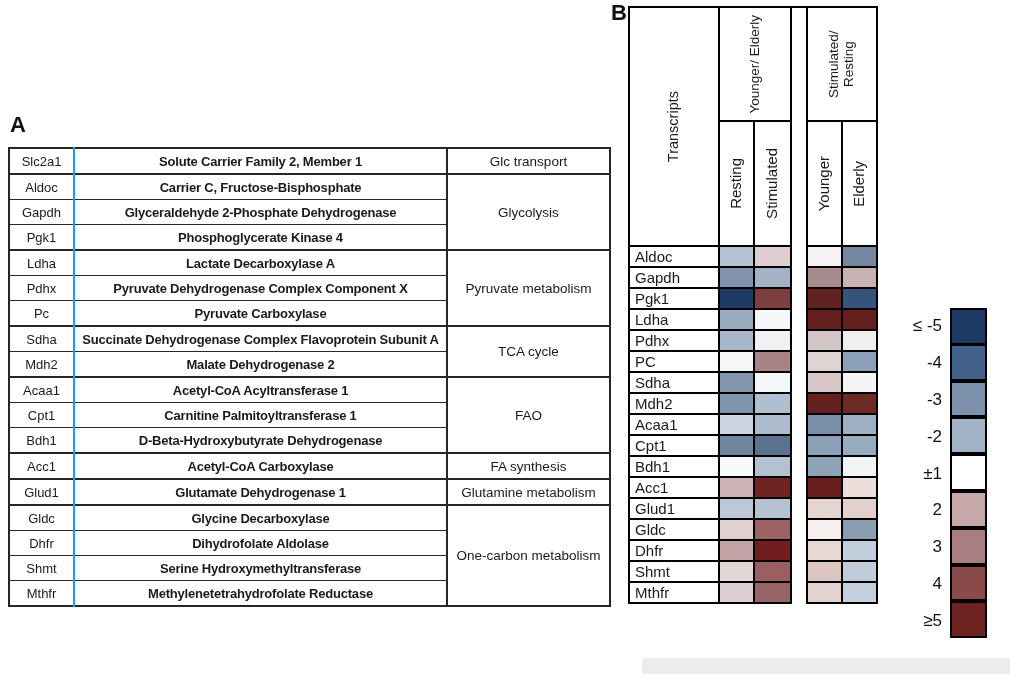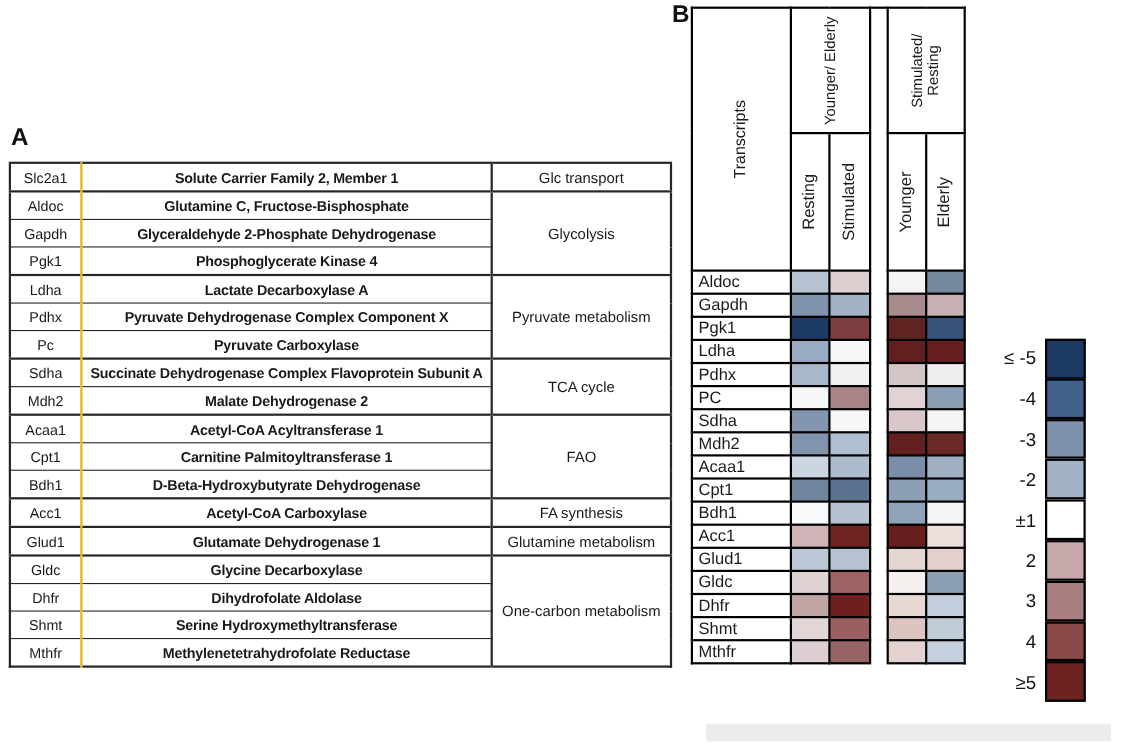--- a/index.html
+++ b/index.html
@@ -19,21 +19,21 @@
   }
   #tableA td {
     border:1px solid #262626; height:24px; text-align:center;
     padding:0 2px; white-space:nowrap; overflow:hidden;
   }
   #tableA td.name { letter-spacing:-0.2px;font-weight:bold; }
   #tableA td.pathway { font-size:13.5px; }
   #tableA { border:2px solid #262626; }
   #tableA tr.gstart td { border-top:2px solid #262626; }
   #tableA td.pathway { border-left:2px solid #262626;margin-top:47px; }
-  #tableA td.sym { border-right:2px solid #eab308; }
+  #tableA td.sym { border-right:2px solid #0ea5e9; }
 
   
   #tableB {
     position:absolute; left:628px; top:6px;
     border-collapse:collapse; table-layout:fixed;
   }
   #tableB td { border:2px solid #000; padding:0; background:#fff; }
   #tableB td.gap-cell { border-top:2px solid #000; border-bottom:none; background:#fff; }
   #tableB tr.hrow1 td { height:112px; }
   #tableB tr.hrow2 td { height:123px; }
@@ -74,21 +74,21 @@
         <col style="width:163px">
     </colgroup>
     <tbody id="a-body">
         <tr class="gstart">
           <td class="sym">Slc2a1</td>
           <td class="name">Solute Carrier Family 2, Member 1</td>
           <td class="pathway" rowspan="1">Glc transport</td>
         </tr>
         <tr class="gstart">
           <td class="sym">Aldoc</td>
-          <td class="name">Glutamine C, Fructose-Bisphosphate</td>
+          <td class="name">Carrier C, Fructose-Bisphosphate</td>
           <td class="pathway" rowspan="3">Glycolysis</td>
         </tr>
         <tr>
           <td class="sym">Gapdh</td>
           <td class="name">Glyceraldehyde 2-Phosphate Dehydrogenase</td>
         </tr>
         <tr>
           <td class="sym">Pgk1</td>
           <td class="name">Phosphoglycerate Kinase 4</td>
         </tr>

